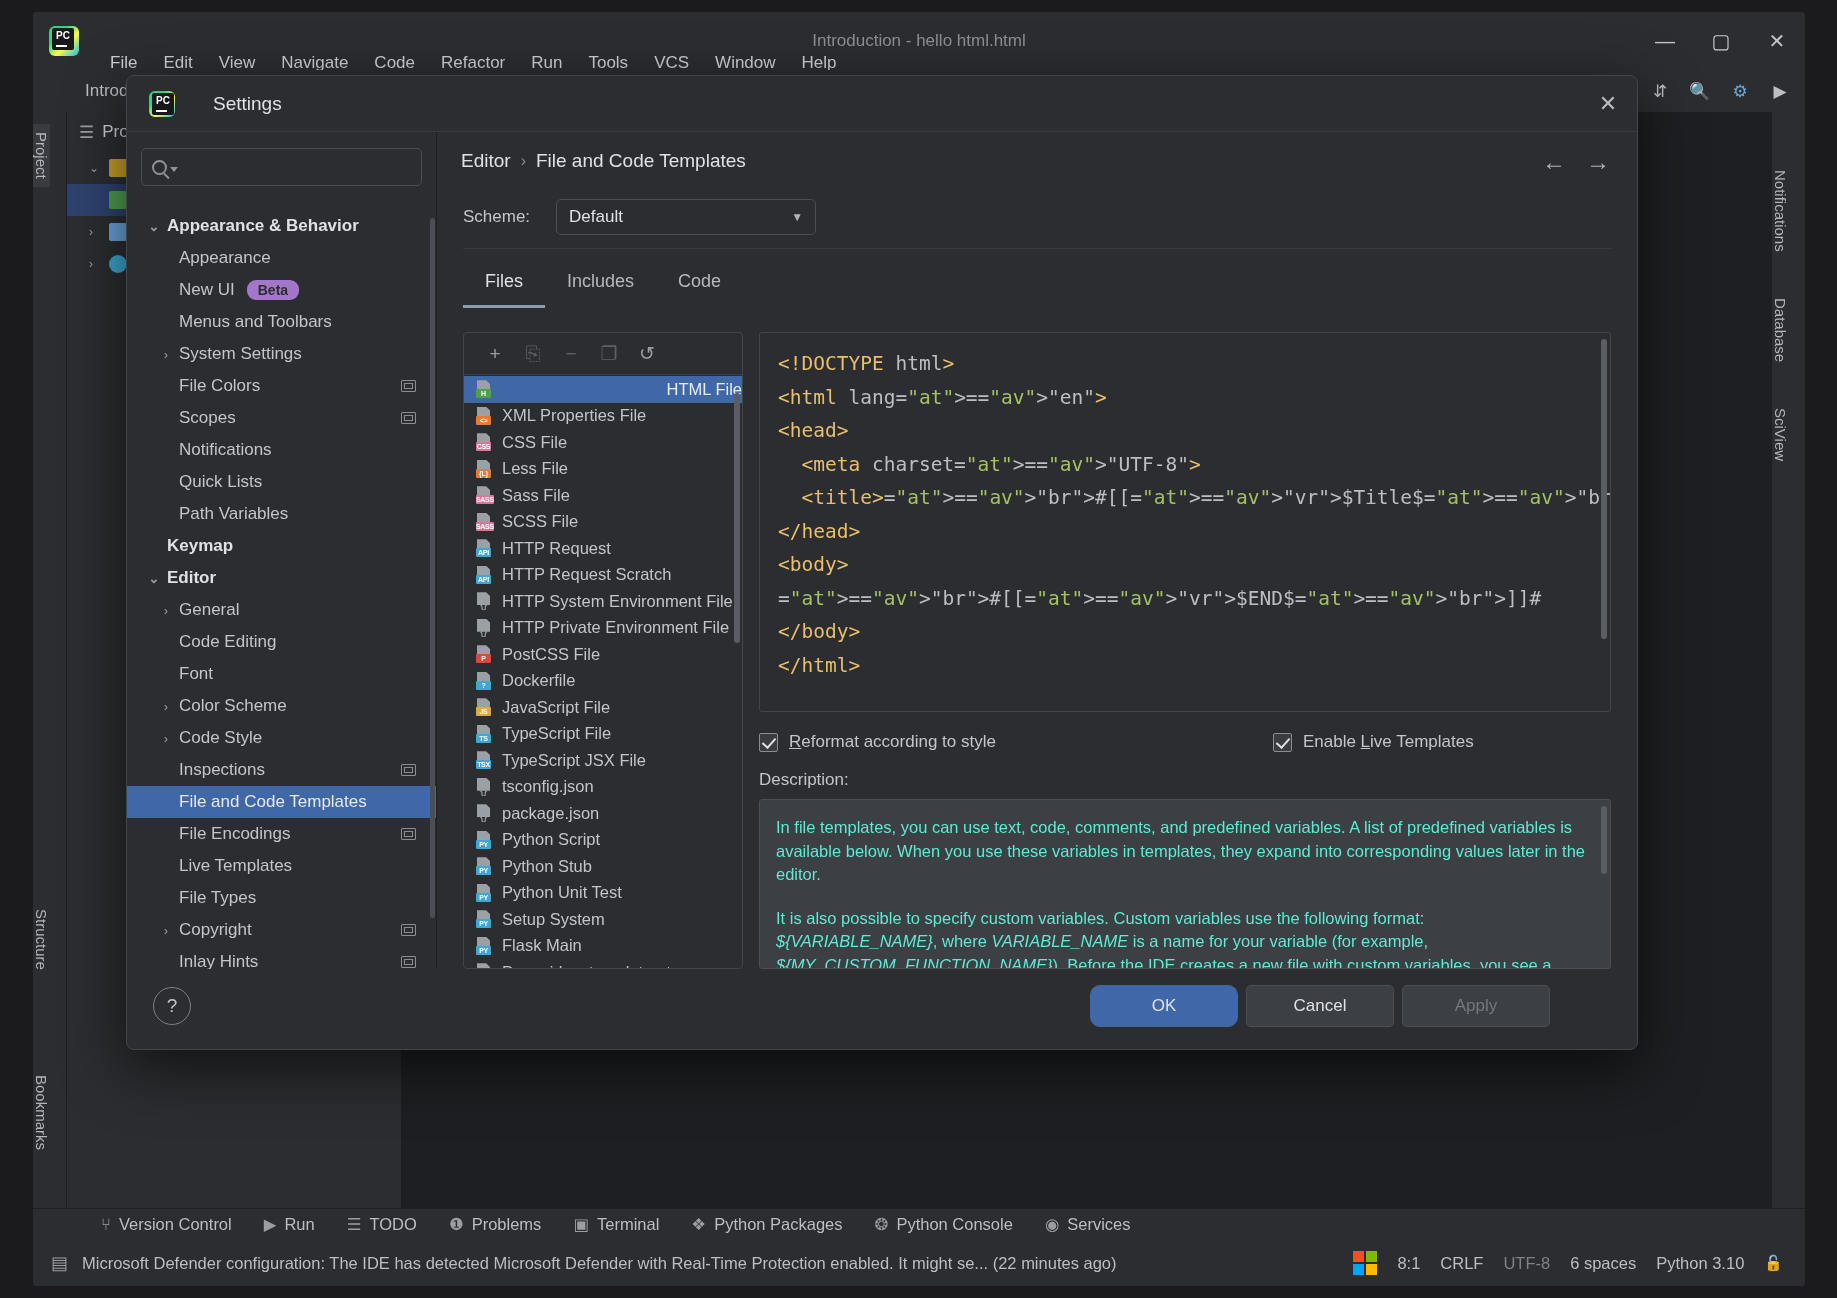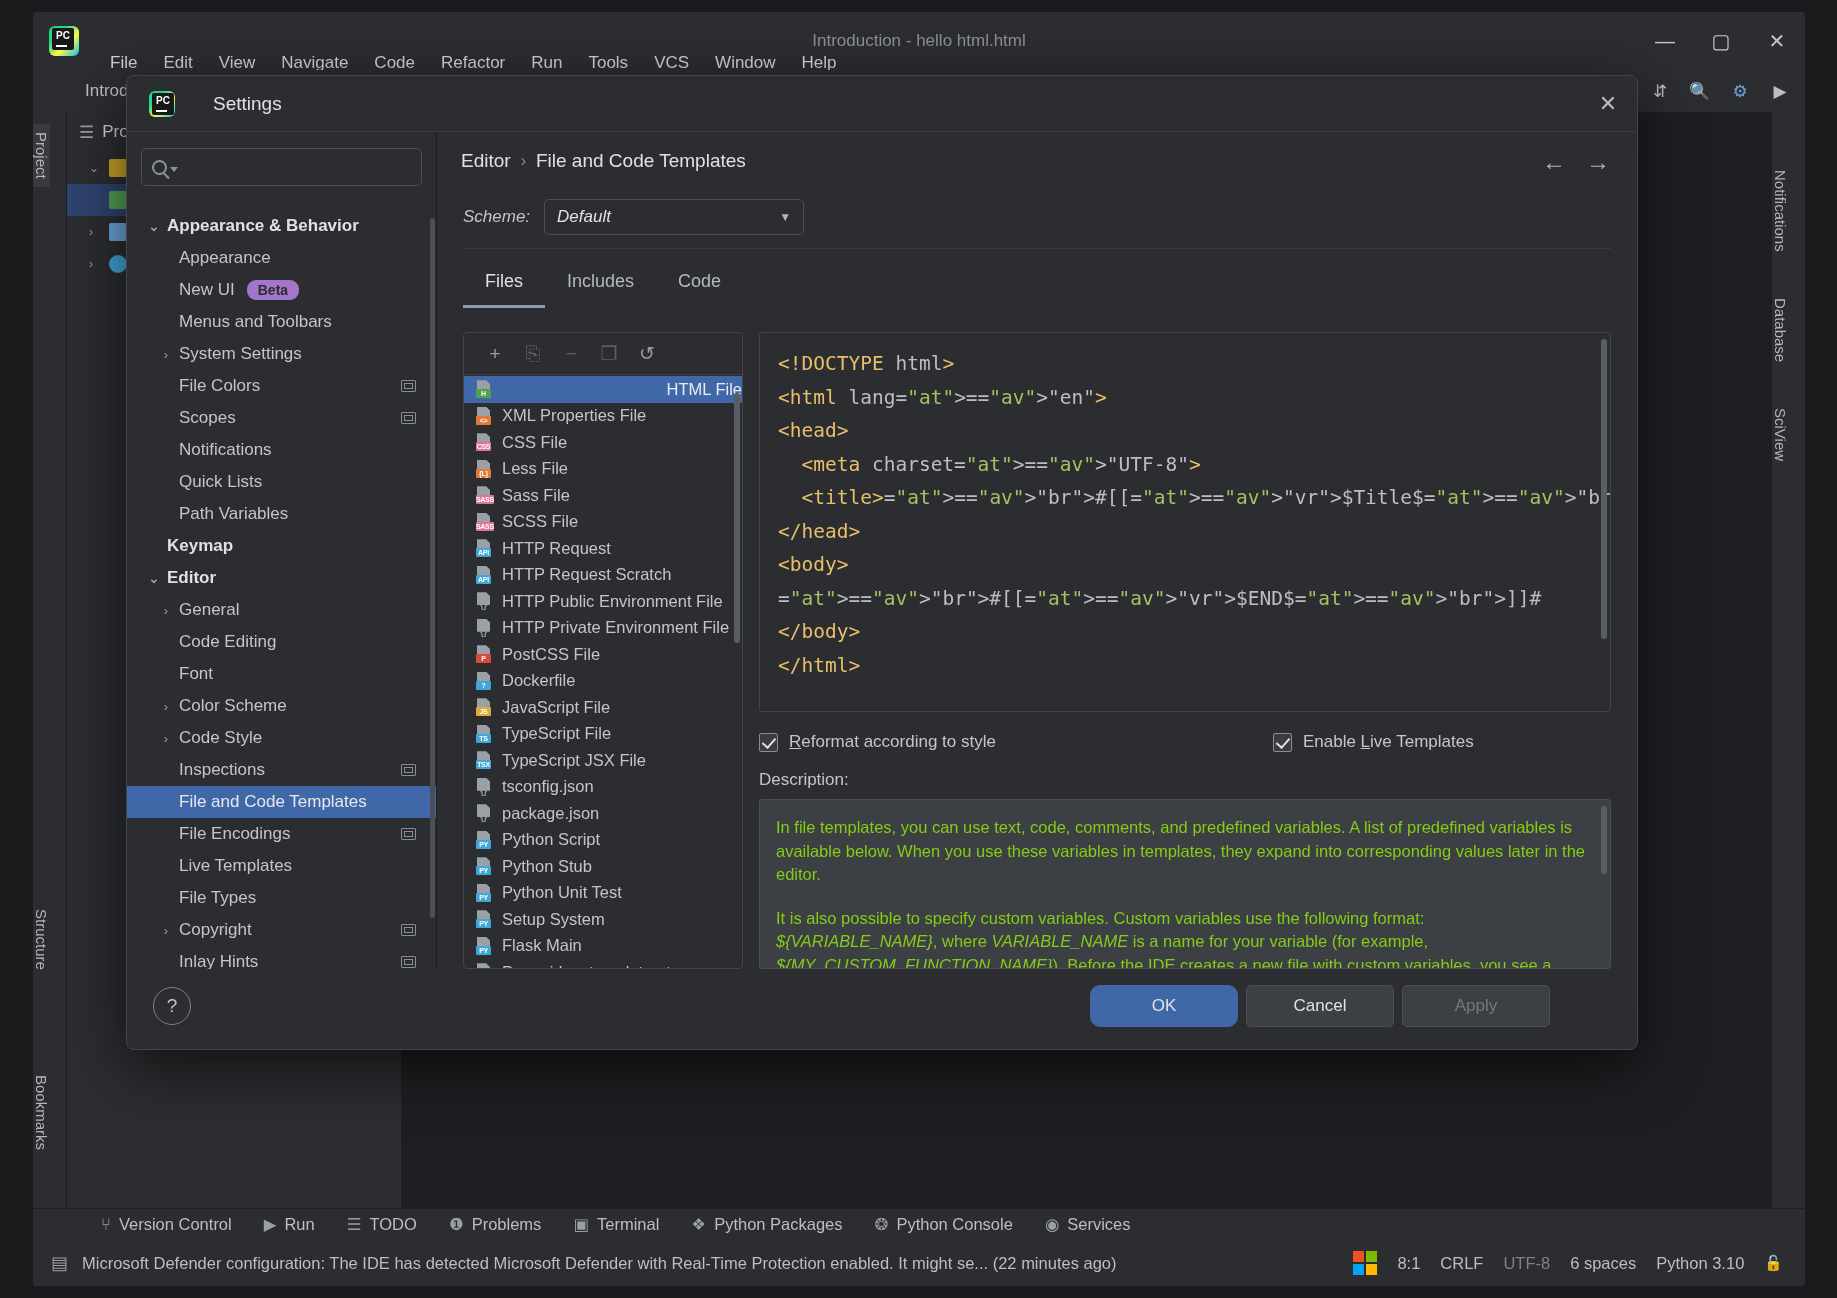--- a/index.html
+++ b/index.html
@@ -167,21 +167,21 @@
   #content { flex:1; position:relative; padding:0 0 0 0; }
   #bc {
     height:58px; display:flex; align-items:center; padding-left:24px;
     font-size:19px; color:#dfe1e5;
   }
   #bc .sep { color:#8a8d93; margin:0 10px; font-size:16px;}
   #bc .cur { color:#dfe1e5; }
   #navarrows { position:absolute; right:26px; top:16px; display:flex; gap:18px;}
   .narrow { font-size:24px; color:#b0b3b8; width:26px; text-align:center;}
 
-  #schemerow { display:flex; align-items:center; padding:0 26px; height:54px; gap:14px;font-style:italic;}
+  #schemerow { display:flex; align-items:center; padding:0 26px; height:54px; gap:26px;}
   #schemerow .lab { font-size:17px; color:#c3c5ca;}
   #schemesel {
     width:260px; height:36px; background:#2b2d30; border:1px solid #4b4e54;
     border-radius:5px; display:flex; align-items:center; padding:0 12px;
     font-size:17px; color:#dfe1e5; position:relative;
   }
   #schemesel .cd { position:absolute; right:12px; color:#b0b3b8; font-size:12px;}
   .hr { height:1px; background:#393b40; margin:4px 26px 0 26px;}
 
   #tabs { display:flex; gap:0; padding:0 26px; margin-top:12px;}
@@ -257,21 +257,21 @@
   }
   .und { text-decoration:underline; }
   #chk2 { margin-left:277px;align-items:flex-end; }
 
   #desclabel { margin-top:18px; font-size:17px; color:#c3c5ca;}
   #descbox {
     margin-top:9px; flex:1; background:#3c3f43; border:1px solid #4b4e54;
     border-radius:3px; position:relative; overflow:hidden;
   }
   #desctext {
-    padding:16px 22px 10px 16px; font-size:16.5px; line-height:23.5px; color:#84cc16;
+    padding:16px 22px 10px 16px; font-size:16.5px; line-height:23.5px; color:#5eead4;
   }
   #desctext p { margin-bottom:20px; }
   #desctext i { font-style:italic; }
   #desc-scroll {
     position:absolute; right:3px; top:6px; width:6px; height:68px;
     background:#5a5d63; border-radius:3px;
   }
 
   
   #dlg-foot { position:absolute; left:0; right:0; bottom:0; height:80px; }
@@ -670,21 +670,21 @@
                     <span class="sheet"></span>
                     <span class="tag" style="background: rgb(63, 167, 214);">API</span>
                   </span>
                   <span>HTTP Request Scratch</span>
                 </div>
                 <div class="tpi">
                   <span class="ficon">
                     <span class="sheet"></span>
                     <span class="tag" style="background: transparent; color: rgb(155, 160, 166); font-size: 9px;">{}</span>
                   </span>
-                  <span>HTTP Public Environment File</span>
+                  <span>HTTP System Environment File</span>
                 </div>
                 <div class="tpi">
                   <span class="ficon">
                     <span class="sheet"></span>
                     <span class="tag" style="background: transparent; color: rgb(155, 160, 166); font-size: 9px;">{}</span>
                   </span>
                   <span>HTTP Private Environment File</span>
                 </div>
                 <div class="tpi">
                   <span class="ficon">

